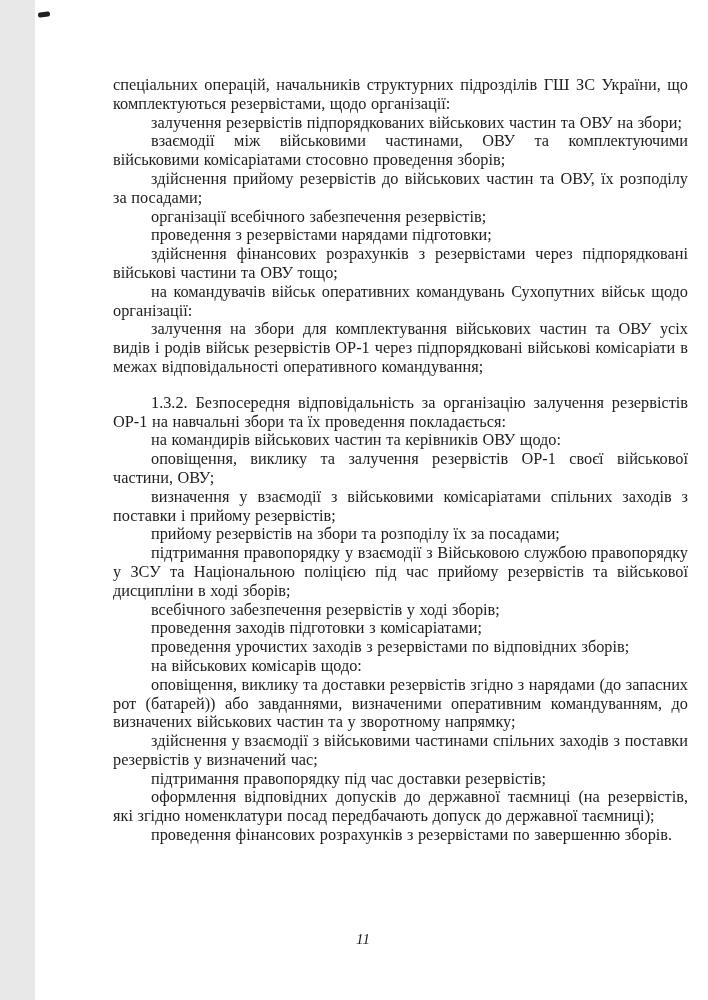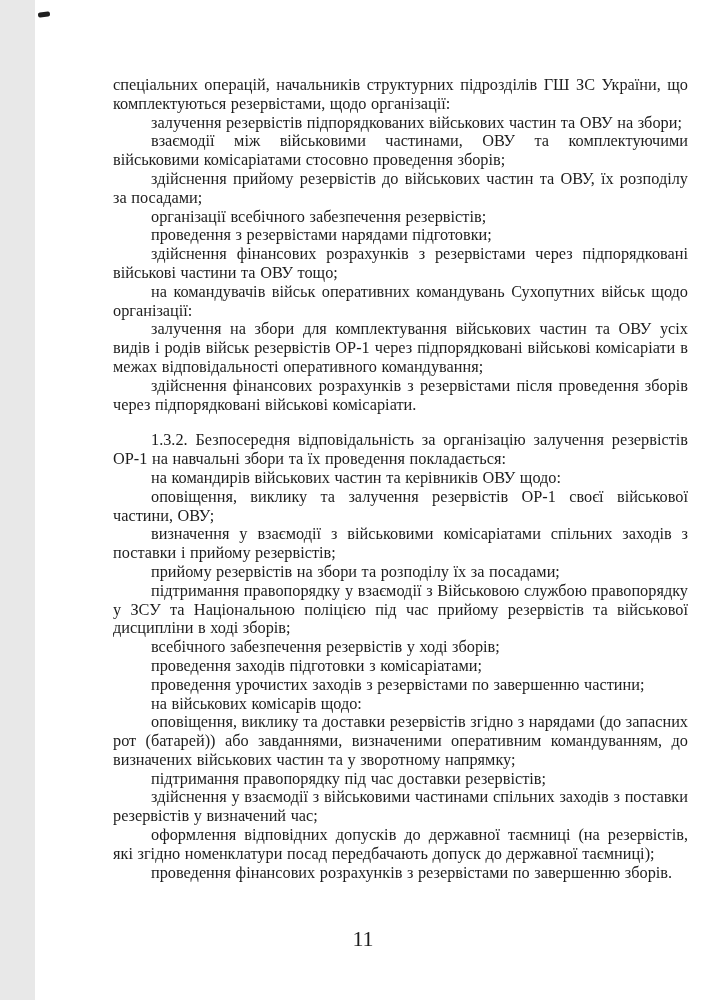--- a/index.html
+++ b/index.html
@@ -47,52 +47,52 @@
   }
   .para.section-gap {
     margin-top: 17px;
   }
   .page-number {
     position: absolute;
     left: 0;
     top: 930px;
     width: 656px;
     text-align: center;
-    font-size: 22px;
+    font-size: 15px;
     line-height: 18.8px;
+    font-style: italic;
   }
 </style>
 </head>
 <body>
 
 <div class="page">
   <div class="scan-mark"></div>
 
   <div class="content">
     <p class="para no-indent">спеціальних операцій, начальників структурних підрозділів ГШ ЗС України, що комплектуються резервістами, щодо організації:</p>
     <p class="para">залучення резервістів підпорядкованих військових частин та ОВУ на збори;</p>
     <p class="para">взаємодії між військовими частинами, ОВУ та комплектуючими військовими комісаріатами стосовно проведення зборів;</p>
     <p class="para">здійснення прийому резервістів до військових частин та ОВУ, їх розподілу за посадами;</p>
     <p class="para">організації всебічного забезпечення резервістів;</p>
     <p class="para">проведення з резервістами нарядами підготовки;</p>
     <p class="para">здійснення фінансових розрахунків з резервістами через підпорядковані військові частини та ОВУ тощо;</p>
     <p class="para">на командувачів військ оперативних командувань Сухопутних військ щодо організації:</p>
     <p class="para">залучення на збори для комплектування військових частин та ОВУ усіх видів і родів військ резервістів ОР-1 через підпорядковані військові комісаріати в межах відповідальності оперативного командування;</p>
-    <p class="para">здійснення фінансових розрахунків з резервістами після проведення зборів через підпорядковані військові комісаріати.</p>
     <p class="para section-gap">1.3.2. Безпосередня відповідальність за організацію залучення резервістів ОР-1 на навчальні збори та їх проведення покладається:</p>
     <p class="para">на командирів військових частин та керівників ОВУ щодо:</p>
     <p class="para">оповіщення, виклику та залучення резервістів ОР-1 своєї військової частини, ОВУ;</p>
     <p class="para">визначення у взаємодії з військовими комісаріатами спільних заходів з поставки і прийому резервістів;</p>
     <p class="para">прийому резервістів на збори та розподілу їх за посадами;</p>
     <p class="para">підтримання правопорядку у взаємодії з Військовою службою правопорядку у ЗСУ та Національною поліцією під час прийому резервістів та військової дисципліни в ході зборів;</p>
     <p class="para">всебічного забезпечення резервістів у ході зборів;</p>
     <p class="para">проведення заходів підготовки з комісаріатами;</p>
-    <p class="para">проведення урочистих заходів з резервістами по завершенню частини;</p>
+    <p class="para">проведення урочистих заходів з резервістами по відповідних зборів;</p>
     <p class="para">на військових комісарів щодо:</p>
     <p class="para">оповіщення, виклику та доставки резервістів згідно з нарядами (до запасних рот (батарей)) або завданнями, визначеними оперативним командуванням, до визначених військових частин та у зворотному напрямку;</p>
+    <p class="para">здійснення у взаємодії з військовими частинами спільних заходів з поставки резервістів у визначений час;</p>
     <p class="para">підтримання правопорядку під час доставки резервістів;</p>
-    <p class="para">здійснення у взаємодії з військовими частинами спільних заходів з поставки резервістів у визначений час;</p>
     <p class="para">оформлення відповідних допусків до державної таємниці (на резервістів, які згідно номенклатури посад передбачають допуск до державної таємниці);</p>
     <p class="para">проведення фінансових розрахунків з резервістами по завершенню зборів.</p>
   </div>
 
   <div class="page-number">11</div>
 </div>
 
 </body></html>

